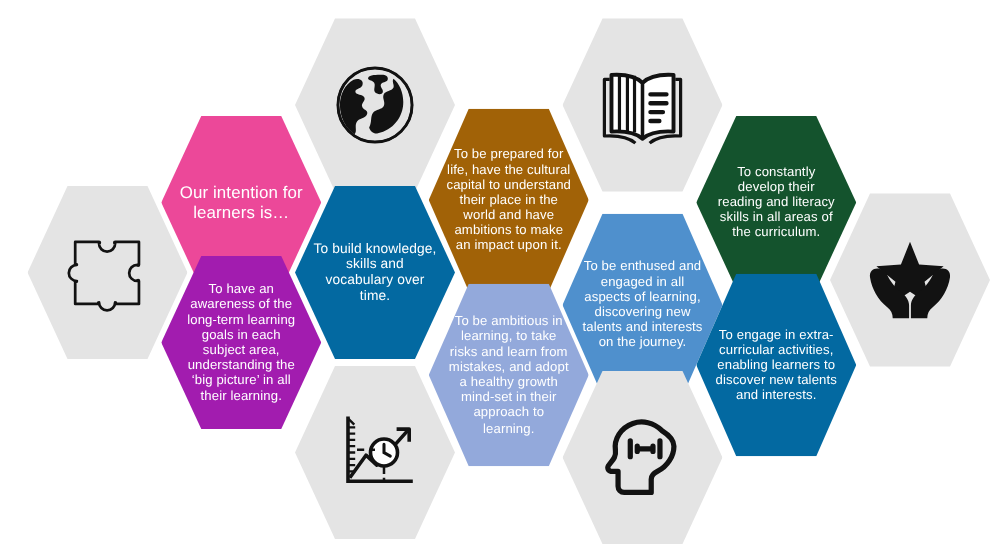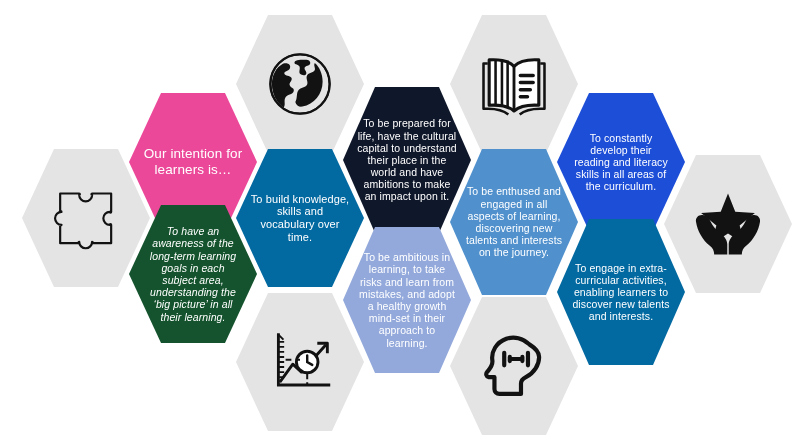--- a/index.html
+++ b/index.html
@@ -47,21 +47,21 @@
       <svg width="68" height="68" viewBox="0 0 100 100">
         <path d="M12 14 H40 a1 1 0 0 1 0 2 a9.5 9.5 0 1 0 19 0 a1 1 0 0 1 0 -2 H87 V41 a1 1 0 0 1 -2 0 a9.5 9.5 0 1 0 0 19 a1 1 0 0 1 2 0 V87 H59 a1 1 0 0 0 0 -2 a9.5 9.5 0 1 1 -19 0 a1 1 0 0 0 0 2 H12 V60 a1 1 0 0 0 2 0 a9.5 9.5 0 1 1 0 -19 a1 1 0 0 0 -2 0 Z" fill="none" stroke="#121212" stroke-width="3.2" stroke-linejoin="round"></path>
       </svg>
     </span>
   </div>
 
   <div class="hex" style="left:129px;top:90px;width:128px;height:144px;background:#ec4899;">
     <span class="txt" style="font-size:13.5px;">Our intention for learners is…</span>
   </div>
 
-  <div class="hex" style="left:129px;top:202px;width:128px;height:144px;background:#14532d;font-style:italic;">
+  <div class="hex" style="left:129px;top:202px;width:128px;height:144px;background:#a21caf;">
     <span class="txt" style="font-size:10.5px;">To have an awareness of the long-term learning goals in each subject area, understanding the ‘big picture’ in all their learning.</span>
   </div>
 
   <div class="hex icon-hex" style="left:236px;top:12px;width:128px;height:144px;">
     <span class="ico">
       <svg width="78" height="78" viewBox="0 0 100 100">
         <circle cx="50" cy="50" r="38" fill="none" stroke="#121212" stroke-width="3"></circle>
         <path d="M50 12 a38 38 0 0 0 0 76 a38 38 0 0 0 0 -76 Z" fill="none" stroke="#121212" stroke-width="2.2"></path>
         <path d="M28 24 c6 -2 11 1 9 6 c-2 4 -8 3 -7 7 c1 3 7 2 9 5 c2 4 -4 6 -2 10 c1 3 6 3 5 7 c-1 5 -9 4 -11 9 c-2 4 1 9 -2 12 c-9 -6 -15 -17 -15 -30 c0 -11 5 -21 14 -26 Z" fill="#121212"></path>
         <path d="M44 73 c3 -5 1 -11 4 -15 c3 -4 9 -3 11 -7 c2 -4 -2 -8 0 -12 c2 -4 8 -3 10 -7 c1 -3 -2 -6 0 -9 c6 5 10 14 10 24 c0 16 -11 29 -26 32 c-4 1 -8 -2 -9 -6 Z" fill="#121212"></path>
@@ -82,55 +82,55 @@
         <path d="M22 78 L40 53 L52 64 L86 26" fill="none" stroke="#121212" stroke-width="4" stroke-linejoin="round"></path>
         <path d="M74 24 H88 V38" fill="none" stroke="#121212" stroke-width="4" stroke-linejoin="round"></path>
         <circle cx="60" cy="50" r="15" fill="#ffffff" stroke="#121212" stroke-width="4"></circle>
         <path d="M60 41 V50 L67 54" fill="none" stroke="#121212" stroke-width="3.4" stroke-linecap="round"></path>
         <path d="M30 47 H38 M44 47 H50" stroke="#121212" stroke-width="2.8"></path>
         <path d="M60 66 V74 M60 78 V82" stroke="#121212" stroke-width="2.8"></path>
       </svg>
     </span>
   </div>
 
-  <div class="hex" style="left:343px;top:84px;width:128px;height:152px;background:#0f172a;">
+  <div class="hex" style="left:343px;top:84px;width:128px;height:152px;background:#a16207;">
     <span class="txt" style="font-size:10.5px;">To be prepared for life, have the cultural capital to understand their place in the world and have ambitions to make an impact upon it.</span>
   </div>
 
   <div class="hex" style="left:343px;top:224px;width:128px;height:152px;background:#93A9DB;justify-content:center;">
     <span class="txt" style="font-size:10.5px;">To be ambitious in learning, to take risks and learn from mistakes, and adopt a healthy growth mind-set in their approach to learning.</span>
   </div>
 
   <div class="hex icon-hex" style="left:450px;top:12px;width:128px;height:144px;">
     <span class="ico">
       <svg width="78" height="72" viewBox="0 0 110 90">
         <path d="M55 20 C48 13 36 10 20 11 V75 C36 74 48 77 55 83 C62 77 74 74 90 75 V11 C74 10 62 13 55 20 Z" fill="#ffffff" stroke="#121212" stroke-width="4.4" stroke-linejoin="round"></path>
         <path d="M55 20 V83" stroke="#121212" stroke-width="4"></path>
         <path d="M29 11 V75 M38 11 V75 M46 12 V76" stroke="#121212" stroke-width="3.6"></path>
         <path d="M64 33 H82 M64 43 H82 M64 53 H78 M64 63 H74" stroke="#121212" stroke-width="5" stroke-linecap="round"></path>
         <path d="M18 16 H12 V80 C28 79 40 82 47 88" fill="none" stroke="#121212" stroke-width="3.6" stroke-linejoin="round"></path>
         <path d="M92 16 H98 V80 C82 79 70 82 63 88" fill="none" stroke="#121212" stroke-width="3.6" stroke-linejoin="round"></path>
       </svg>
     </span>
   </div>
 
-  <div class="hex" style="left:450px;top:146px;width:128px;height:152px;background:#4F90CD;">
+  <div class="hex" style="left:450px;top:168px;width:128px;height:152px;background:#4F90CD;">
     <span class="txt" style="font-size:10.5px;">To be enthused and engaged in all aspects of learning, discovering new talents and interests on the journey.</span>
   </div>
 
   <div class="hex icon-hex" style="left:450px;top:294px;width:128px;height:144px;">
     <span class="ico">
       <svg width="70" height="74" viewBox="0 0 100 106">
         <path d="M72 22 C63 13 50 10 39 14 C25 19 17 32 19 45 C20 52 16 56 12 61 C9 64 10 68 14 69 H22 V86 C22 90 25 93 29 93 H60 V78 C60 74 63 71 67 69 C79 63 86 51 86 40 C86 33 80 27 72 22 Z" fill="none" stroke="#121212" stroke-width="6" stroke-linejoin="round"></path>
         <path d="M36 34 V52 M44 40 V46 M44 43 H62 M62 40 V46 M70 34 V52" stroke="#121212" stroke-width="6" stroke-linecap="round"></path>
       </svg>
     </span>
   </div>
 
-  <div class="hex" style="left:557px;top:90px;width:128px;height:144px;background:#1d4ed8;">
+  <div class="hex" style="left:557px;top:90px;width:128px;height:144px;background:#14532d;">
     <span class="txt" style="font-size:10.5px;">To constantly develop their reading and literacy skills in all areas of the curriculum.</span>
   </div>
 
   <div class="hex" style="left:557px;top:216px;width:128px;height:152px;background:#0369a1;">
     <span class="txt" style="font-size:10.5px;">To engage in extra-curricular activities, enabling learners to discover new talents and interests.</span>
   </div>
 
   <div class="hex icon-hex" style="left:664px;top:152px;width:128px;height:144px;">
     <span class="ico">
       <svg width="80" height="74" viewBox="0 0 110 100">

